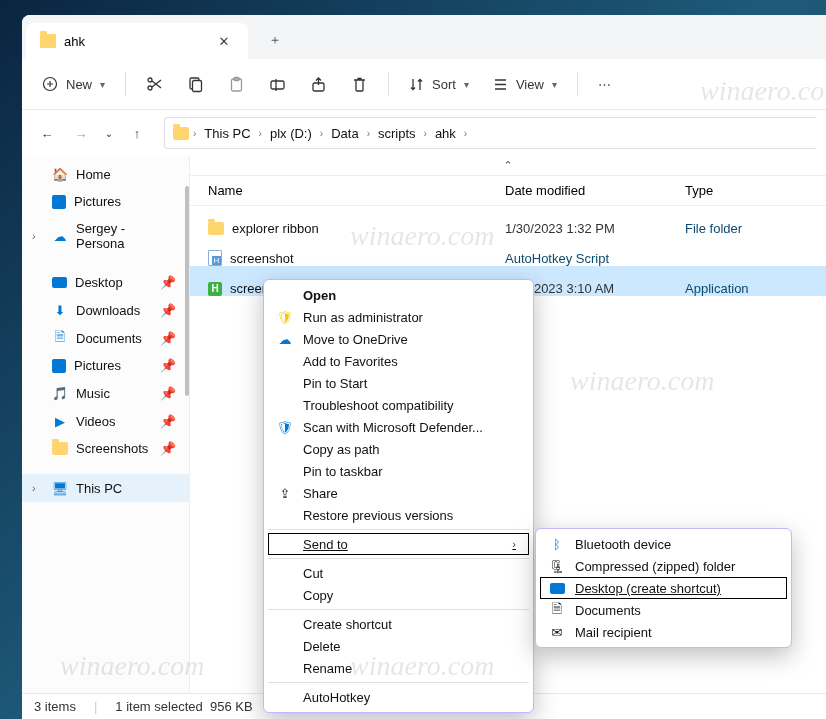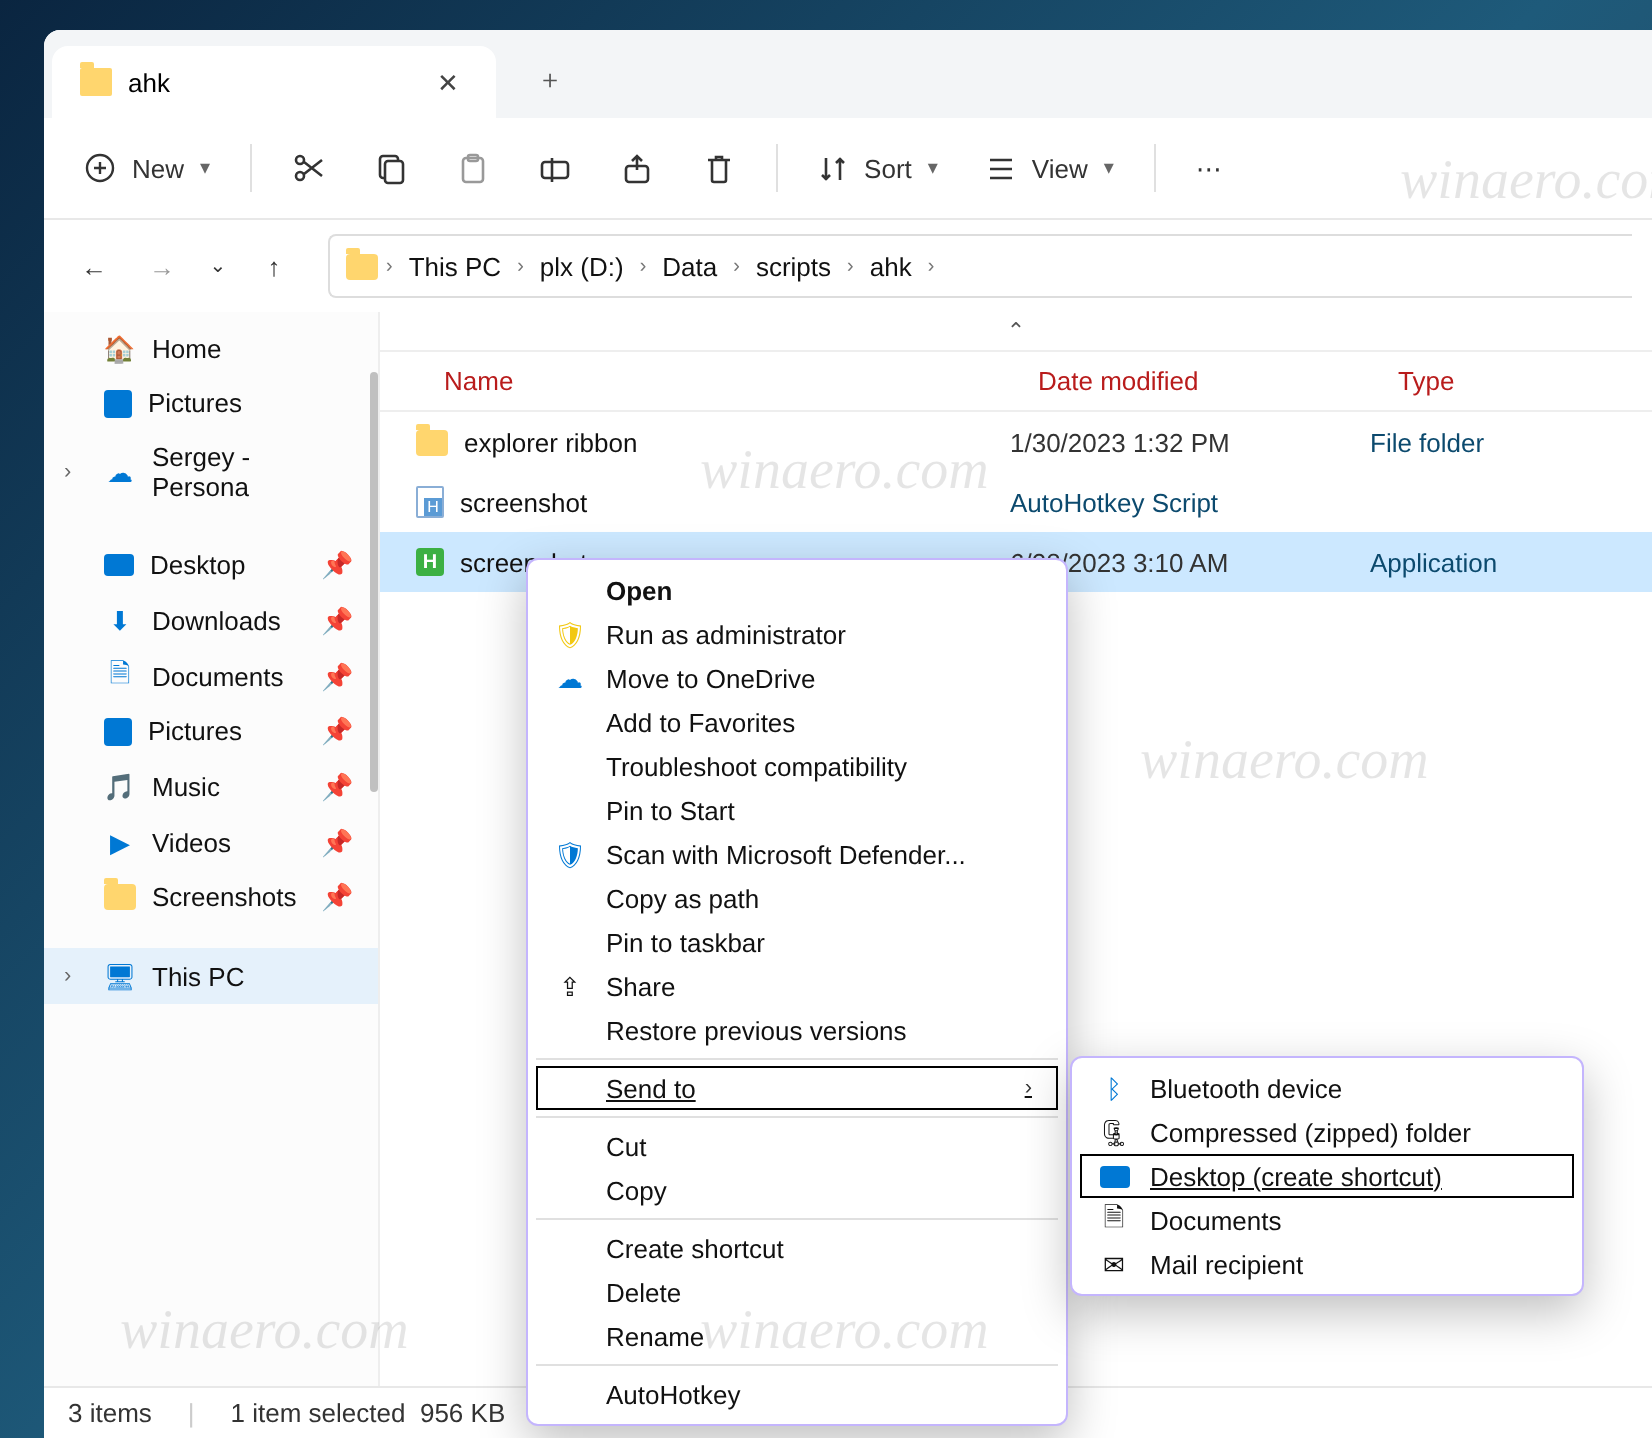--- a/index.html
+++ b/index.html
@@ -24,25 +24,25 @@
   .main { display: flex; height: calc(100% - 44px - 50px - 1px - 46px - 26px); }
   .sidebar { width: 168px; background: #fcfcfc; border-right: 1px solid #eee; overflow-y: auto; padding: 4px 0; position: relative; }
   .sidebar::after { content: ""; position: absolute; right: 0; top: 30px; width: 4px; height: 210px; background: #c0c0c0; border-radius: 2px; }
   .sb-item { display: flex; align-items: center; gap: 8px; padding: 6px 12px 6px 30px; position: relative; color: #111; }
   .sb-item.active { background: #e5f1fb; }
   .sb-chev { position: absolute; left: 10px; color: #666; font-size: 11px; }
   .sb-pin { margin-left: auto; color: #777; }
   .sb-spacer { height: 12px; }
   .content { flex: 1; display: flex; flex-direction: column; }
   .sortbar { height: 20px; display: flex; align-items: center; justify-content: center; border-bottom: 1px solid #eee; color: #555; font-size: 11px; }
-  .headers { height: 30px; display: flex; align-items: center; padding: 0 24px; border-bottom: 1px solid #eee; color: #b91c1c; }
+  .headers { height: 30px; display: flex; align-items: center; padding: 0 10px; border-bottom: 1px solid #eee; color: #000000; }
   .col-name { width: 305px; padding-left: 8px; }
   .col-date { width: 180px; }
   .col-type { flex: 1; }
-  .row { height: 30px; display: flex; align-items: center; padding: 0 10px; color: #111; }
+  .row { height: 30px; display: flex; align-items: flex-end; padding: 0 10px; color: #111; }
   .row.sel { background: #cce8ff; }
   .rname { width: 305px; display: flex; align-items: center; gap: 8px; padding-left: 8px; }
   .rdate { width: 180px; color: #333; }
   .rtype { flex: 1; color: #0c4a6e; }
   .status { height: 26px; border-top: 1px solid #e8e8e8; display: flex; align-items: center; gap: 18px; padding: 0 12px; color: #333; font-size: 12px; background: #fff; }
   .status .sep { color: #ccc; }
 
   .ctx { position: absolute; background: #fff; border: 1px solid #c4b5fd; border-radius: 6px; box-shadow: 0 8px 24px rgba(0,0,0,0.25); padding: 4px; }
   .ctx1 { top: 279px; left: 263px; width: 271px; }
   .ctx-item { height: 22px; display: flex; align-items: center; gap: 10px; padding: 0 12px 0 34px; position: relative; color: #111; border: 1px solid transparent; }
@@ -285,24 +285,24 @@
       <span>Run as administrator</span>
     </div>
   <div class="ctx-item">
       <span class="ctx-ico" style="color:#0078d4">☁</span>
       <span>Move to OneDrive</span>
     </div>
   <div class="ctx-item">
       <span>Add to Favorites</span>
     </div>
   <div class="ctx-item">
+      <span>Pin to Start</span>
+    </div>
+  <div class="ctx-item">
       <span>Troubleshoot compatibility</span>
-    </div>
-  <div class="ctx-item">
-      <span>Pin to Start</span>
     </div>
   <div class="ctx-item">
       <span class="ctx-ico" style="color:#0078d4">🛡</span>
       <span>Scan with Microsoft Defender...</span>
     </div>
   <div class="ctx-item">
       <span>Copy as path</span>
     </div>
   <div class="ctx-item">
       <span>Pin to taskbar</span>

